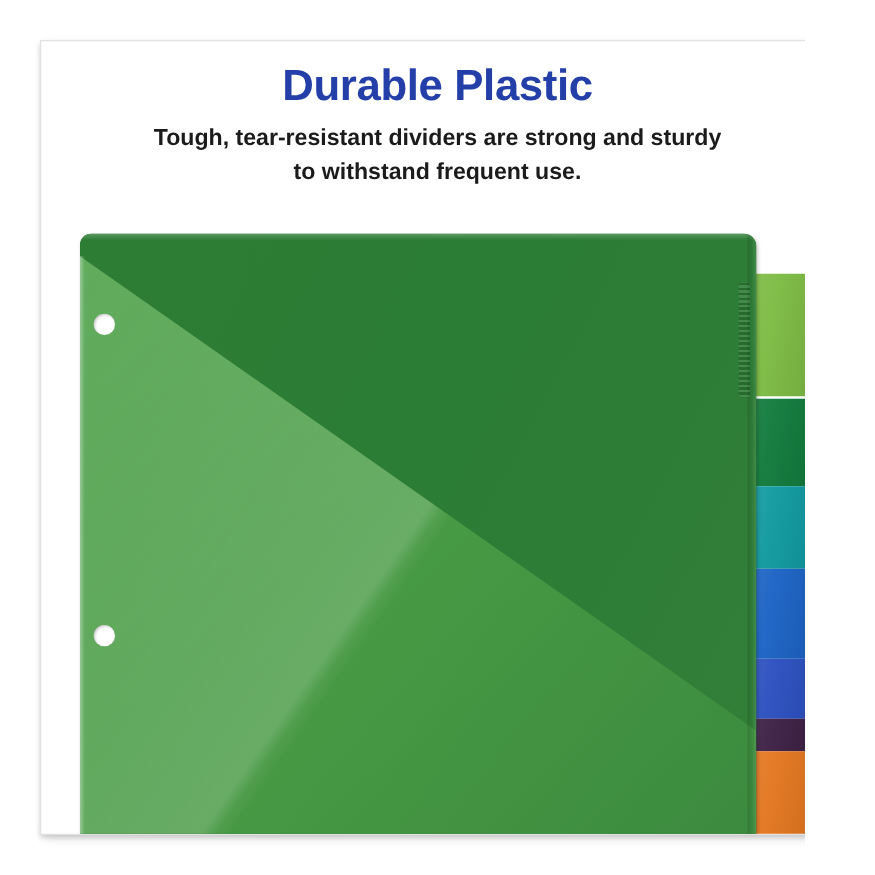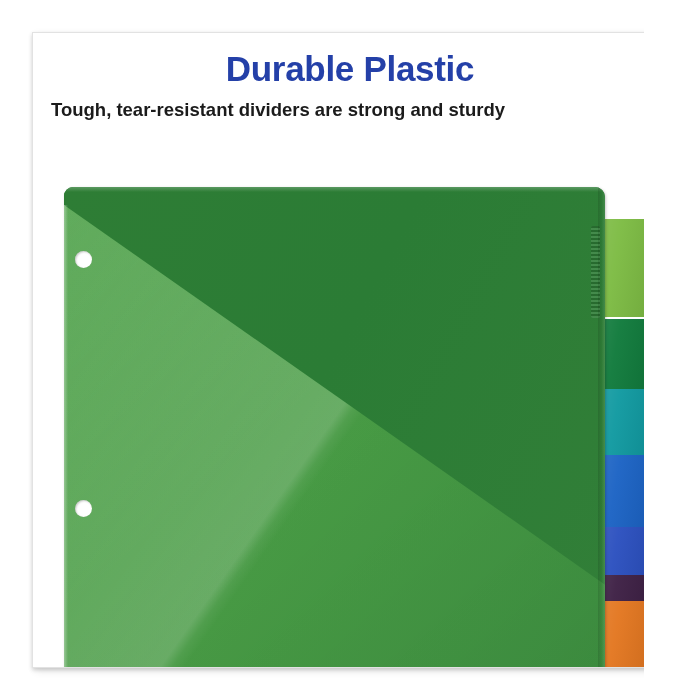--- a/index.html
+++ b/index.html
@@ -45,20 +45,21 @@
     letter-spacing: -0.3px;
     color: #2440a8;
     line-height: 1.1;
   }
 
   .subhead {
     position: absolute;
     left: 0;
     top: 64px;
     width: 100%;
+    text-align: center;
     font-size: 18.5px;
     font-weight: bold;
     color: #1b1b1b;
     line-height: 1.45;
     padding: 0 18px;
     box-sizing: border-box;
   }
 
   
   .divider-stack {
@@ -203,20 +204,21 @@
 <body>
 
 <div id="stage">
 
   <div class="product-card">
 
     <div class="headline" style="color: rgb(36, 64, 168);">Durable Plastic</div>
 
     <div class="subhead" style="color: rgb(27, 27, 27);">
       <span>Tough, tear-resistant dividers are strong and sturdy</span><br>
+      <span>to withstand frequent use.</span>
     </div>
 
     <div class="divider-stack">
 
       <div id="tab-layer">
           <div class="tab" style="background: rgb(124, 187, 66); top: 32px; height: 98px;"></div>
           <div class="tab" style="background: rgb(15, 122, 59); top: 132px; height: 70px;"></div>
           <div class="tab" style="background: rgb(15, 153, 160); top: 202px; height: 66px;"></div>
           <div class="tab" style="background: rgb(26, 98, 196); top: 268px; height: 72px;"></div>
           <div class="tab" style="background: rgb(42, 79, 191); top: 340px; height: 48px;"></div>

